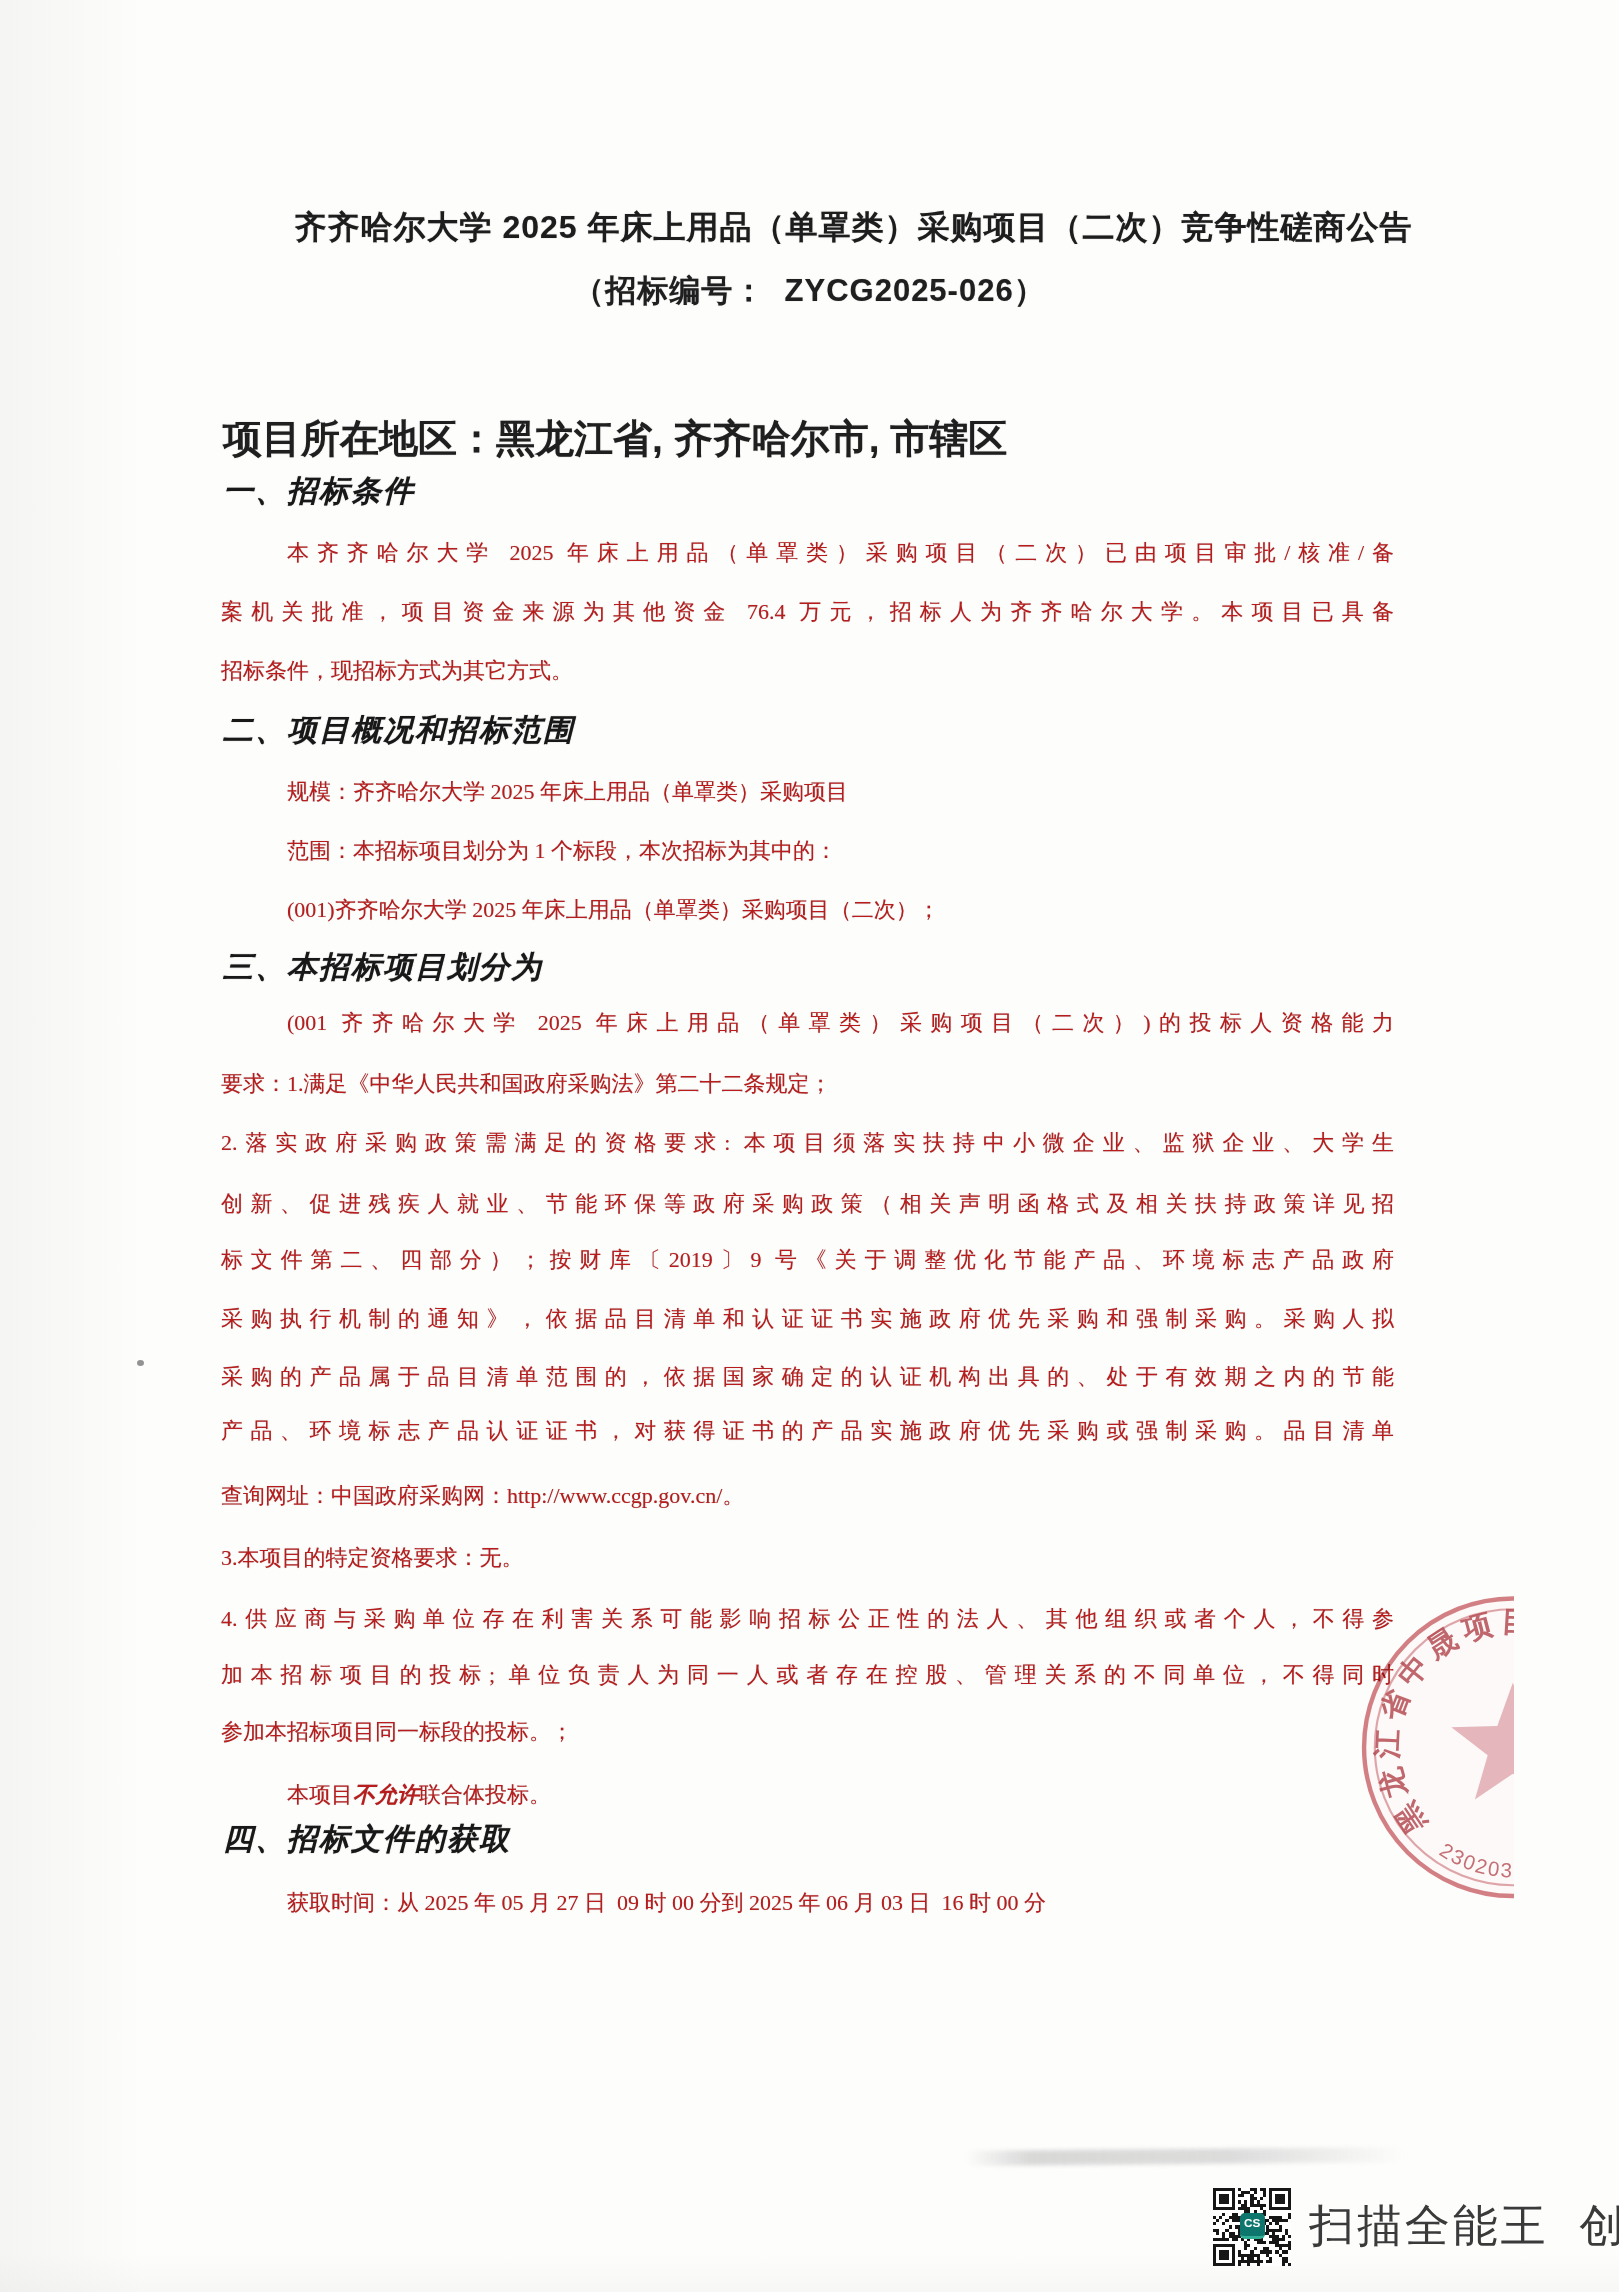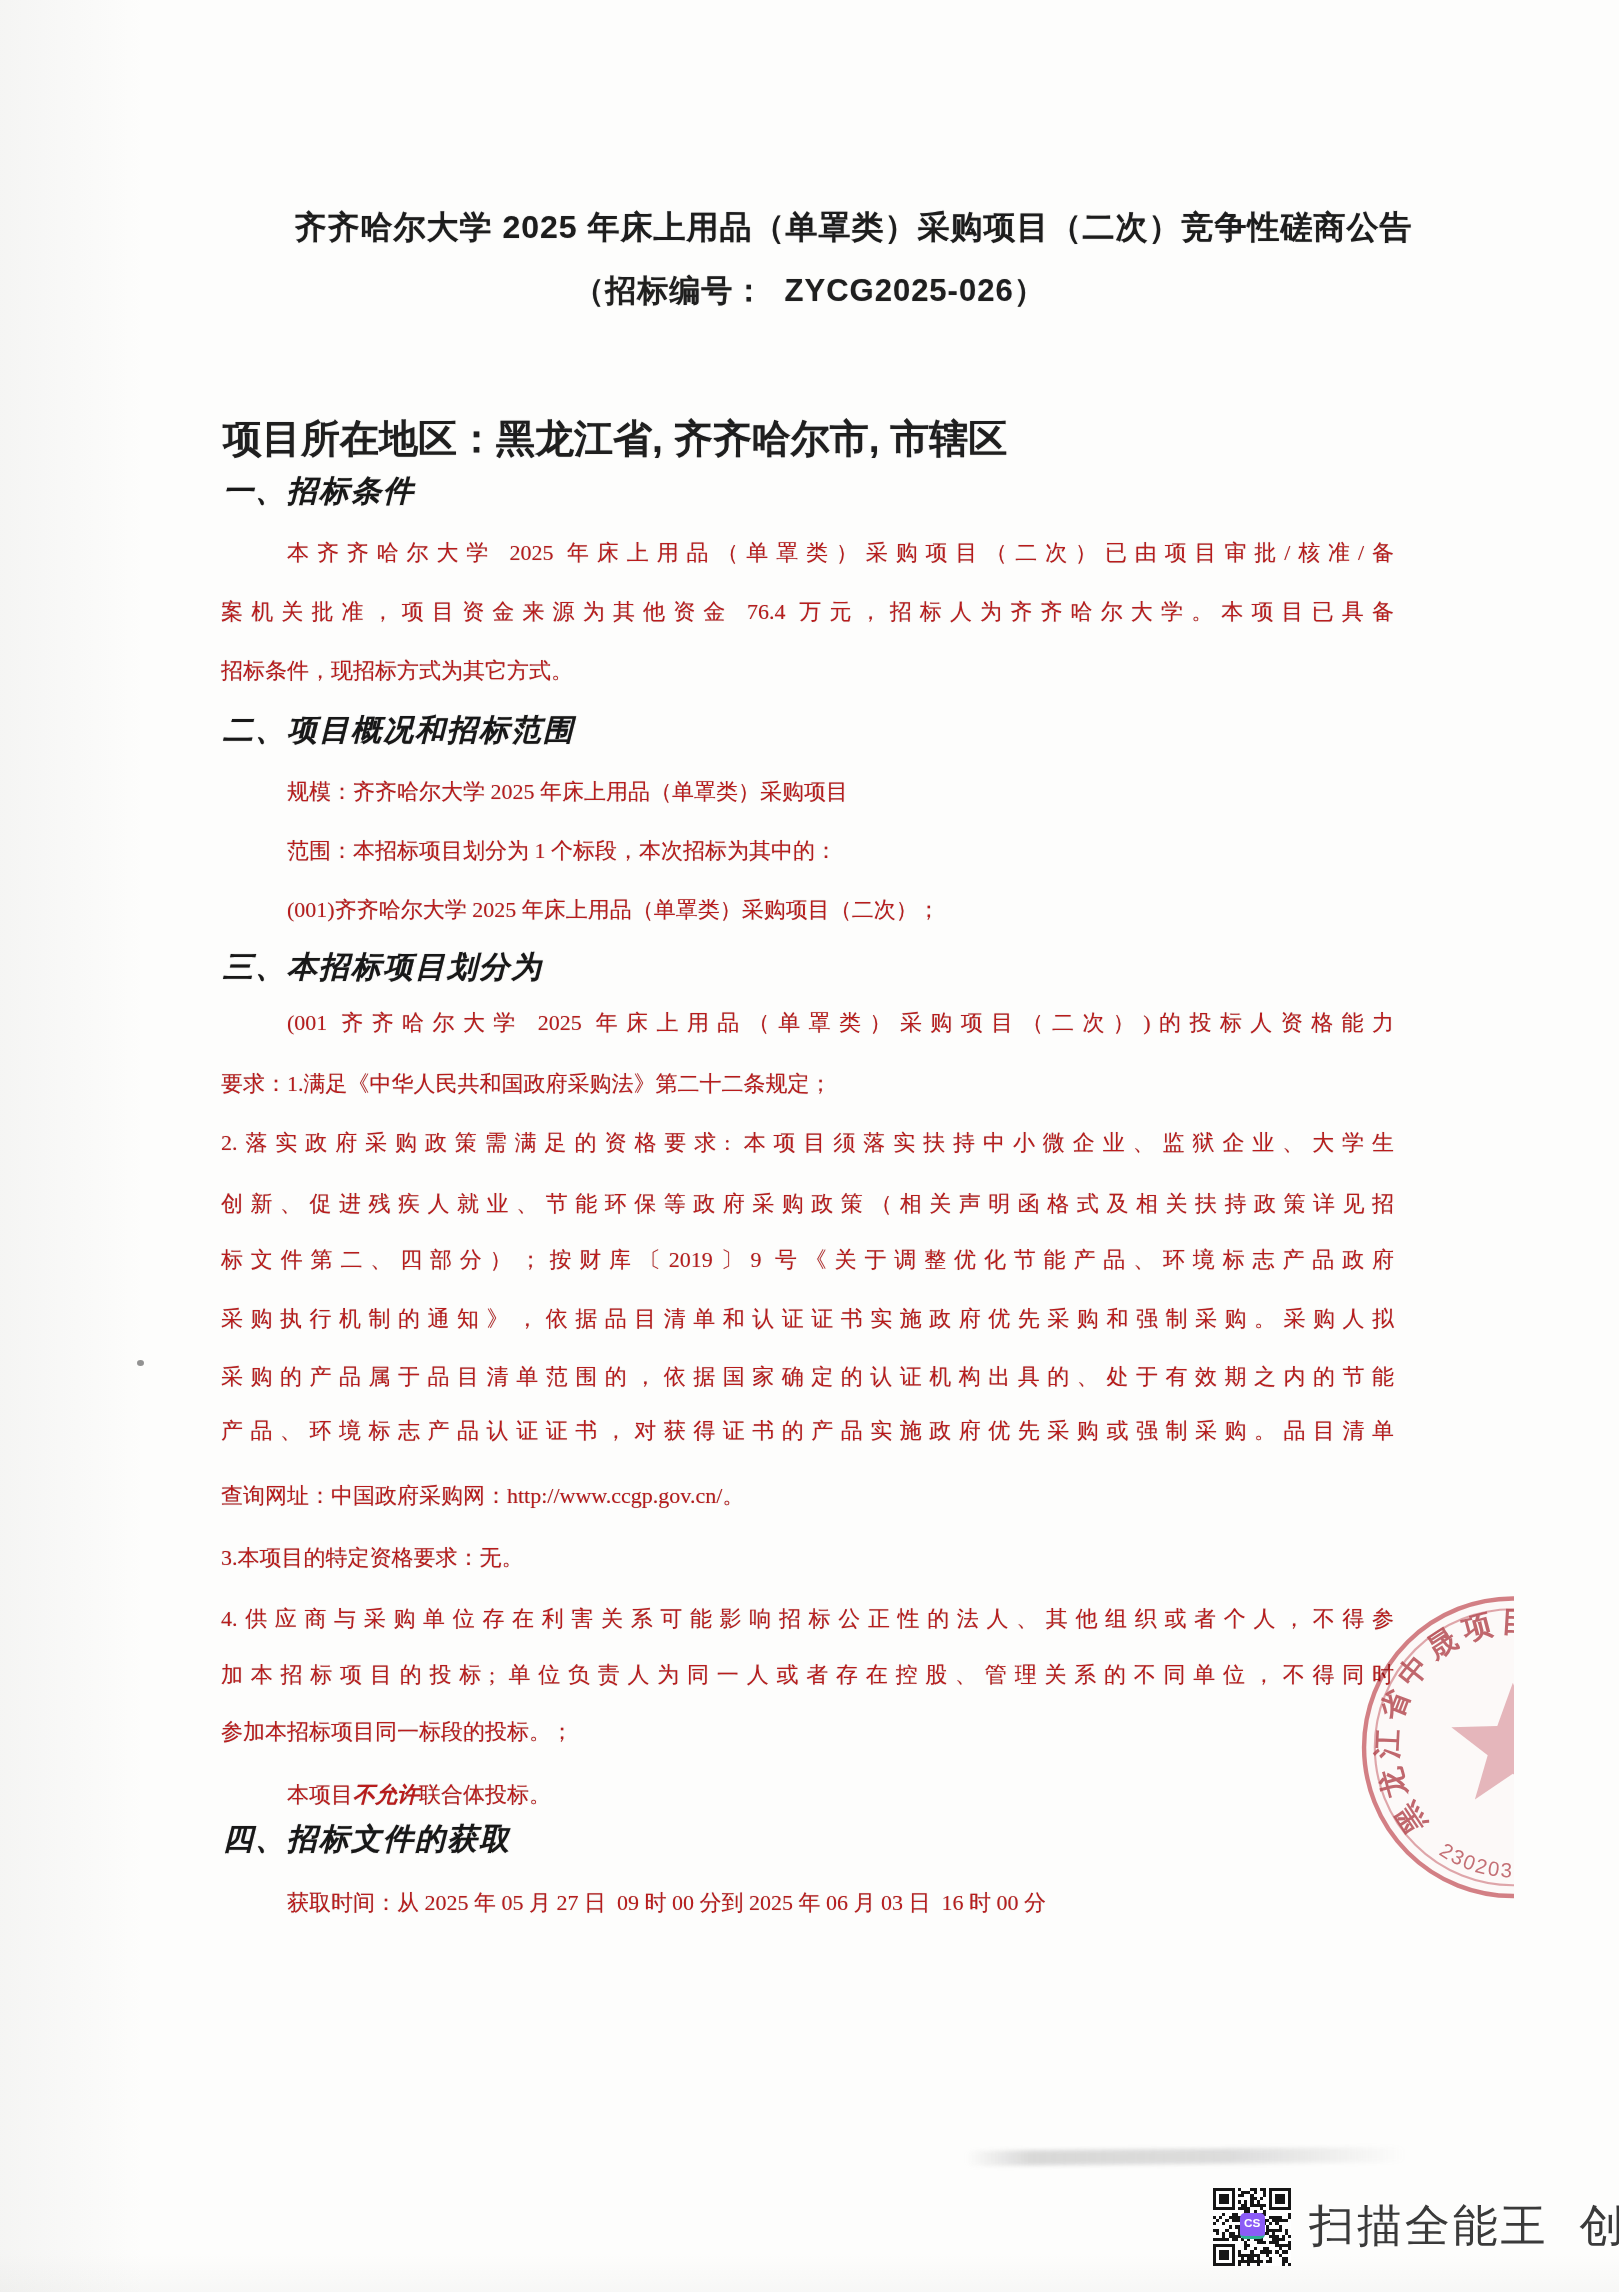--- a/index.html
+++ b/index.html
@@ -25,21 +25,21 @@
   .ind{text-indent:66px;}
   .emph{font-style:italic;font-weight:700;}
   .stamp{position:absolute;left:1313px;top:1549px;mix-blend-mode:multiply;opacity:.92;}
   .streak{position:absolute;left:965px;top:2149px;width:441px;height:14.7px;border-radius:7.8px;
     background:linear-gradient(90deg,rgba(140,140,140,0) 0%,rgba(140,140,140,0.33) 15%,rgba(120,120,120,0.25) 60%,rgba(140,140,140,0) 100%);
     filter:blur(2px);transform:rotate(-0.5deg);}
   .ink-dot{position:absolute;left:137px;top:1360px;width:6.9px;height:5.9px;border-radius:50%;
     background:rgba(40,40,40,.5);filter:blur(0.5px);}
   .qr{position:absolute;left:1213px;top:2188px;width:78px;height:78px;}
   .qr svg{display:block;shape-rendering:crispEdges;}
-  .qr-logo{position:absolute;left:26.5px;top:24.5px;width:25.5px;height:23.5px;background:#8b5cf6;
+  .qr-logo{position:absolute;left:26.5px;top:24.5px;width:25.5px;height:23.5px;background:#0f766e;
     border-radius:4.9px;border-bottom:3.9px solid #2fae95;display:flex;align-items:center;justify-content:center;
     color:#fff;font-family:"Liberation Sans",sans-serif;font-weight:700;font-size:11.8px;line-height:1;}
   .scan-label{position:absolute;left:1309px;top:2196px;font-family:"Liberation Sans",sans-serif;
     font-size:45px;color:#3a3a3a;letter-spacing:2.9px;white-space:pre;}
 </style>
 </head>
 <body>
 
 <div class="sheet">
 

